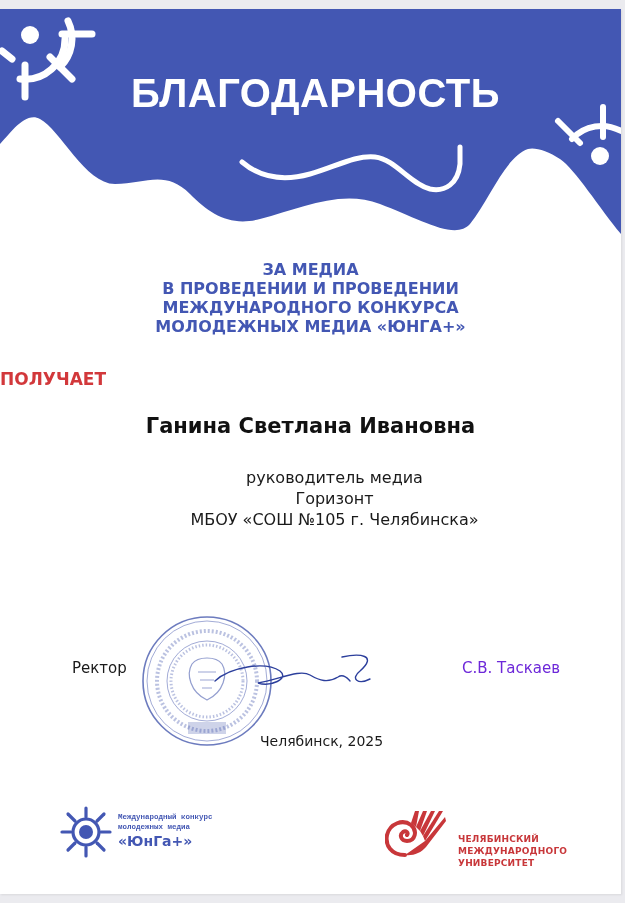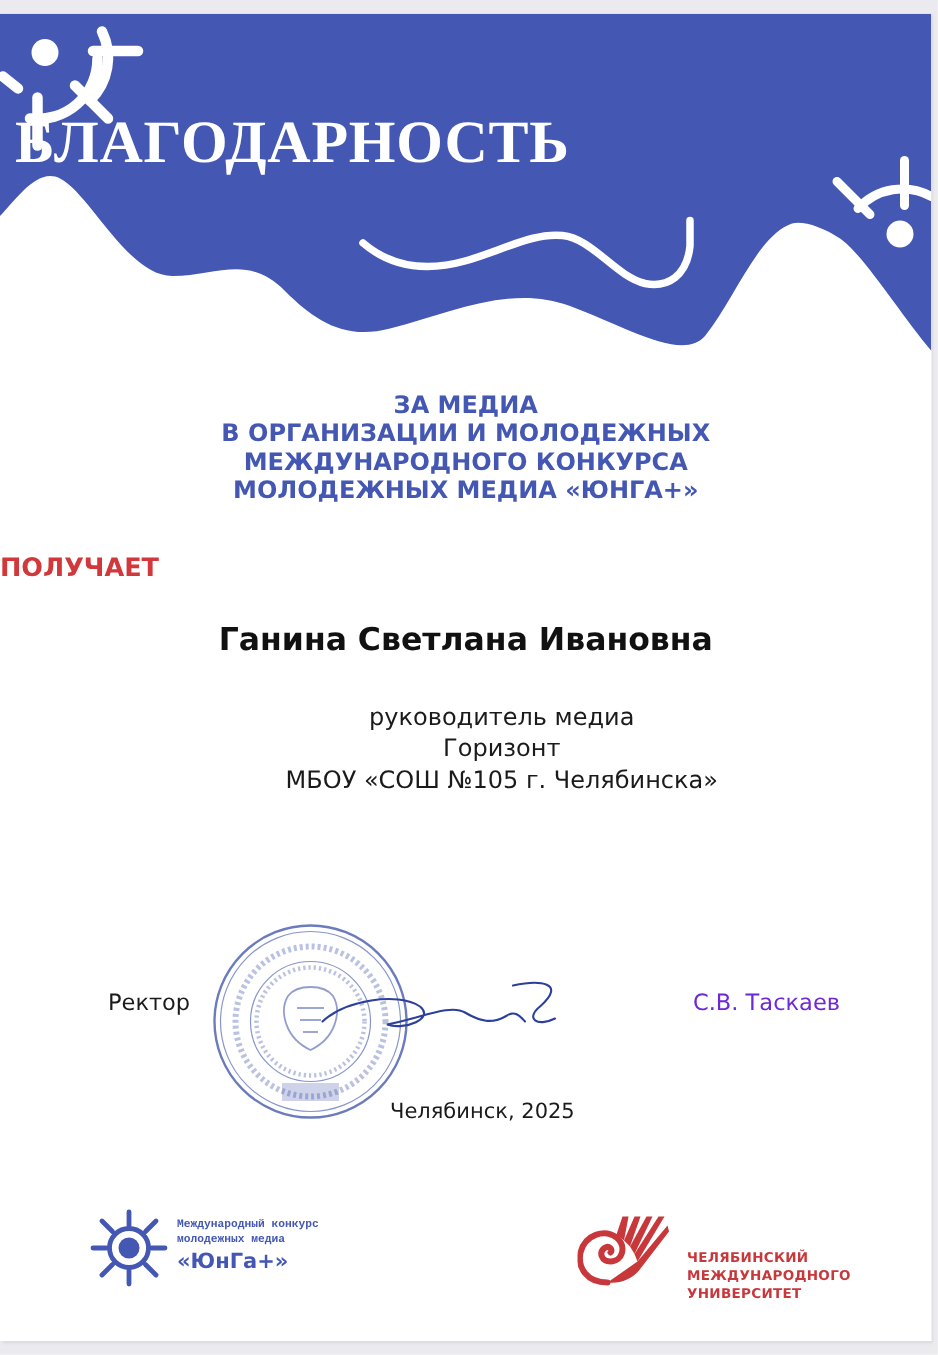--- a/index.html
+++ b/index.html
@@ -26,23 +26,23 @@
       left: 0;
       top: 0;
       width: 621px;
       height: 230px;
     }
     .title {
       position: absolute;
       left: 0;
       width: 621px;
       top: 62px;
-      text-align: left;
+      text-align: center;
       color: #ffffff;
-      font-family: Liberation Serif, serif;
+      font-family: Liberation Sans, sans-serif;
       font-weight: bold;
       font-size: 40px;
       letter-spacing: 0.5px;
       padding-left: 10px;
       box-sizing: border-box;
     }
     .purpose {
       position: absolute;
       left: 0;
       width: 621px;
@@ -216,21 +216,21 @@
       <line x1="558" y1="112" x2="580" y2="134"></line>
       <line x1="603" y1="98" x2="603" y2="128"></line>
       <circle cx="600" cy="147" r="9" fill="#ffffff" stroke="none"></circle>
     </g>
   </svg>
 
   <div class="title">БЛАГОДАРНОСТЬ</div>
 
   <div class="purpose">
     <div>ЗА МЕДИА</div>
-    <div>В ОРГАНИЗАЦИИ И МОЛОДЕЖНЫХ</div>
+    <div>В ПРОВЕДЕНИИ И ПРОВЕДЕНИИ</div>
     <div>МЕЖДУНАРОДНОГО КОНКУРСА</div>
     <div>МОЛОДЕЖНЫХ МЕДИА «ЮНГА+»</div>
   </div>
 
   <div class="receives">ПОЛУЧАЕТ</div>
 
   <div class="recipient">Ганина Светлана Ивановна</div>
 
   <div class="details">
     <div>руководитель медиа</div>

